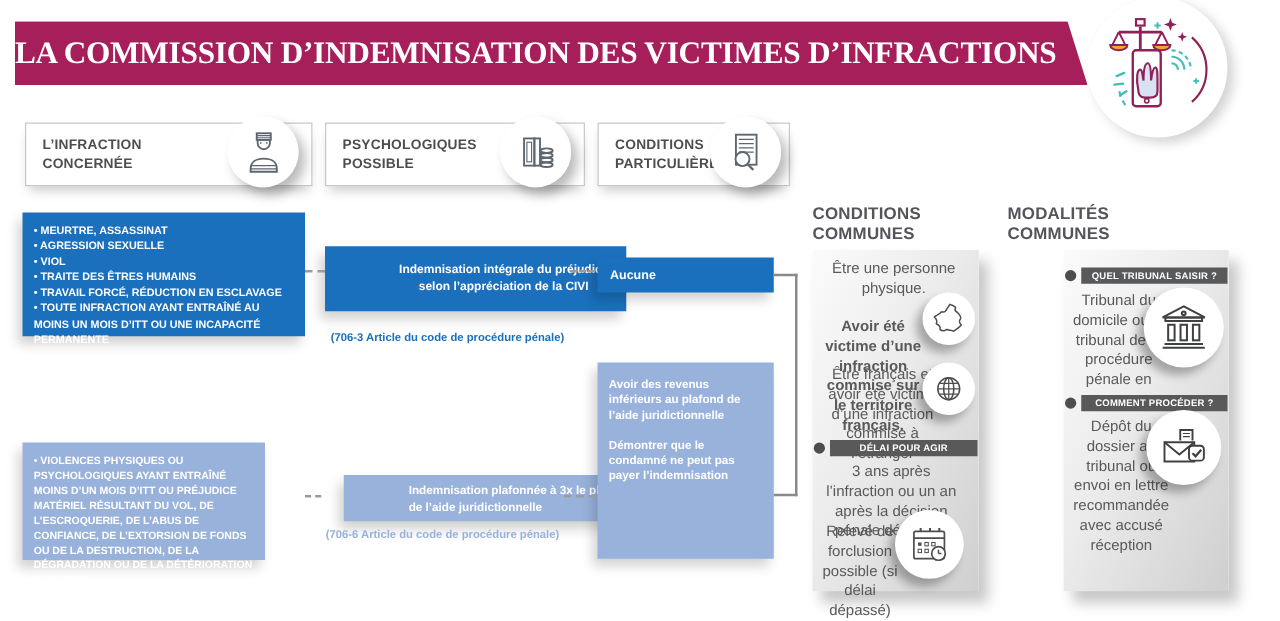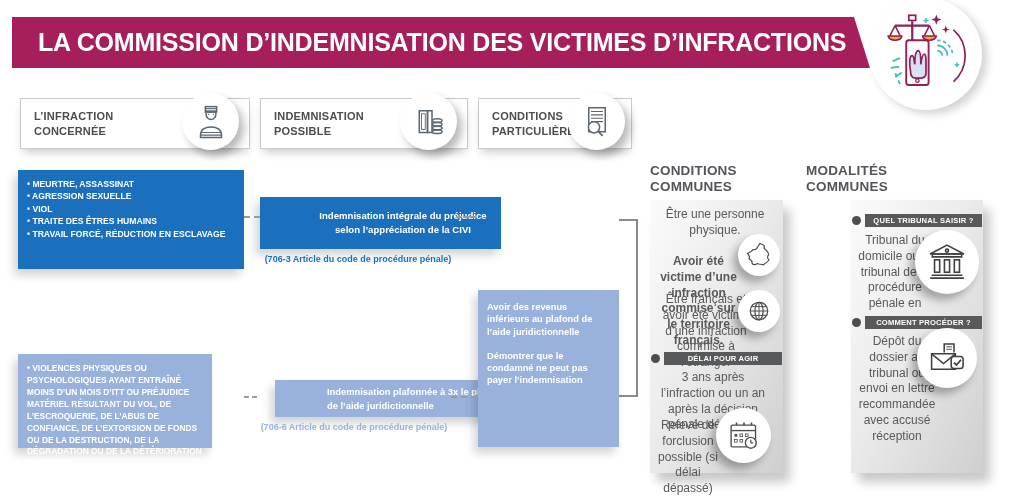--- a/index.html
+++ b/index.html
@@ -26,21 +26,21 @@
   .hdr-circle{position:absolute;top:93px;width:57px;height:57px;border-radius:50%;background:#fff;
        box-shadow:5px 6px 9px rgba(0,0,0,.28);display:flex;align-items:center;justify-content:center;}
   .hc1{left:182px;}  .hc2{left:400px;}  .hc3{left:568px;}
 
   
   .bluebox{position:absolute;color:#fff;font-weight:bold;box-shadow:-4px 6px 9px rgba(0,0,0,.18);padding-left:45px;}
   .box-inf1{left:18px;top:170px;width:226px;height:99px;background:#1A70BC;padding:8px 8px 0 9px;
        font-size:8.6px;line-height:1.45;box-sizing:border-box;}
   .box-ind1{left:260px;top:197px;width:196px;height:52px;background:#1A70BC;display:flex;align-items:center;
        justify-content:center;text-align:center;font-size:9.6px;line-height:1.45;white-space:pre-line;}
-  .cap1{position:absolute;left:252px;top:254px;width:212px;text-align:center;color:#1A70BC;
+  .cap1{position:absolute;left:252px;top:265px;width:212px;text-align:center;color:#1A70BC;
        font-size:9px;font-weight:bold;}
   .box-aucune{left:478px;top:206px;width:141px;height:28px;background:#1A70BC;display:flex;
        align-items:center;padding-left:10px;font-size:10px;box-sizing:border-box;}
   .box-inf2{left:18px;top:354px;width:194px;height:94px;background:#98B2DC;padding:9px 9px 0 9px;
        font-size:8.4px;line-height:1.42;box-sizing:border-box;}
   .box-ind2{left:275px;top:380px;width:192px;height:37px;background:#98B2DC;display:flex;align-items:center;
        justify-content:center;text-align:left;font-size:9.4px;line-height:1.4;white-space:pre-line;}
   .cap2{position:absolute;left:250px;top:422px;width:208px;text-align:center;color:#98B2DC;
        font-size:9px;font-weight:bold;}
   .box-cond2{left:478px;top:290px;width:141px;height:157px;background:#98B2DC;padding:11px 8px 0 9px;
@@ -87,21 +87,21 @@
   .c-court{left:64px;top:30px;width:64px;height:64px;}
   .c-env{left:66px;top:128px;width:60px;height:60px;}
   svg{display:block;}
 </style>
 </head>
 <body>
 
 <div class="stage">
 
   <div class="banner"></div>
-  <div class="banner-title abs" style="left:38px;top:17px;">LA COMMISSION D’INDEMNISATION DES VICTIMES D’INFRACTIONS</div>
+  <div class="banner-title abs" style="left:12px;top:17px;font-family:Liberation Serif, serif;">LA COMMISSION D’INDEMNISATION DES VICTIMES D’INFRACTIONS</div>
 
   <div class="hero-circle">
     <span>
       <svg width="86" height="86" viewBox="0 0 100 100" fill="none">
         <path d="M82 22 A40 40 0 0 1 82 82" stroke="#8E2157" stroke-width="2"></path>
         <path d="M20 85 A40 40 0 0 1 14 70" stroke="#45BEB4" stroke-width="2" stroke-dasharray="5 4"></path>
         <path d="M12 58 l7 -3 M10 66 l8 -1 M15 76 l6 -4" stroke="#45BEB4" stroke-width="2.2" stroke-linecap="round"></path>
         <path d="M34 12 V56" stroke="#8E2157" stroke-width="2.6"></path>
         <rect x="30" y="5" width="8" height="6" stroke="#8E2157" stroke-width="2"></rect>
         <path d="M14 17 H54" stroke="#8E2157" stroke-width="2.6"></path>
@@ -121,21 +121,21 @@
         <path d="M86 60 v5 M83.5 62.5 h5" stroke="#45BEB4" stroke-width="1.8"></path>
       </svg>
     </span>
   </div>
 
   <div class="hdr hdr1">
     <div class="hdr-label">L’INFRACTION
 CONCERNÉE</div>
   </div>
   <div class="hdr hdr2">
-    <div class="hdr-label">INDEMNISATION
+    <div class="hdr-label">PSYCHOLOGIQUES
 POSSIBLE</div>
   </div>
   <div class="hdr hdr3">
     <div class="hdr-label">CONDITIONS
 PARTICULIÈRES</div>
   </div>
 
   <div class="hdr-circle hc1">
     <svg width="36" height="36" viewBox="0 0 48 48" fill="none" stroke="#5c6670" stroke-width="2">
       <rect x="16.5" y="3.5" width="15" height="7"></rect>
@@ -166,24 +166,26 @@
       <path d="M25.5 36.5 L31.5 42.5" stroke-width="2.4"></path>
     </svg>
   </div>
 
   <div class="bluebox box-inf1">
     <div>• MEURTRE, ASSASSINAT</div>
     <div>• AGRESSION SEXUELLE</div>
     <div>• VIOL</div>
     <div>• TRAITE DES ÊTRES HUMAINS</div>
     <div>• TRAVAIL FORCÉ, RÉDUCTION EN ESCLAVAGE</div>
+    <div>• TOUTE INFRACTION AYANT ENTRAÎNÉ AU MOINS UN MOIS D’ITT OU UNE INCAPACITÉ PERMANENTE</div>
   </div>
   <div class="bluebox box-ind1">Indemnisation intégrale du préjudice
 selon l’appréciation de la CIVI</div>
   <div class="cap1">(706-3 Article du code de procédure pénale)</div>
+  <div class="bluebox box-aucune">Aucune</div>
 
   <div class="bluebox box-inf2">• VIOLENCES PHYSIQUES OU PSYCHOLOGIQUES AYANT ENTRAÎNÉ MOINS D’UN MOIS D’ITT OU PRÉJUDICE MATÉRIEL RÉSULTANT DU VOL, DE L’ESCROQUERIE, DE L’ABUS DE CONFIANCE, DE L’EXTORSION DE FONDS OU DE LA DESTRUCTION, DE LA DÉGRADATION OU DE LA DÉTÉRIORATION D’UN BIEN</div>
   <div class="bluebox box-ind2">Indemnisation plafonnée à 3x le plafond
 de l’aide juridictionnelle</div>
   <div class="cap2">(706-6 Article du code de procédure pénale)</div>
   <div class="bluebox box-cond2">
     <div class="para">Avoir des revenus inférieurs au plafond de l’aide juridictionnelle</div>
     <div class="para">Démontrer que le condamné ne peut pas payer l’indemnisation</div>
   </div>
 

